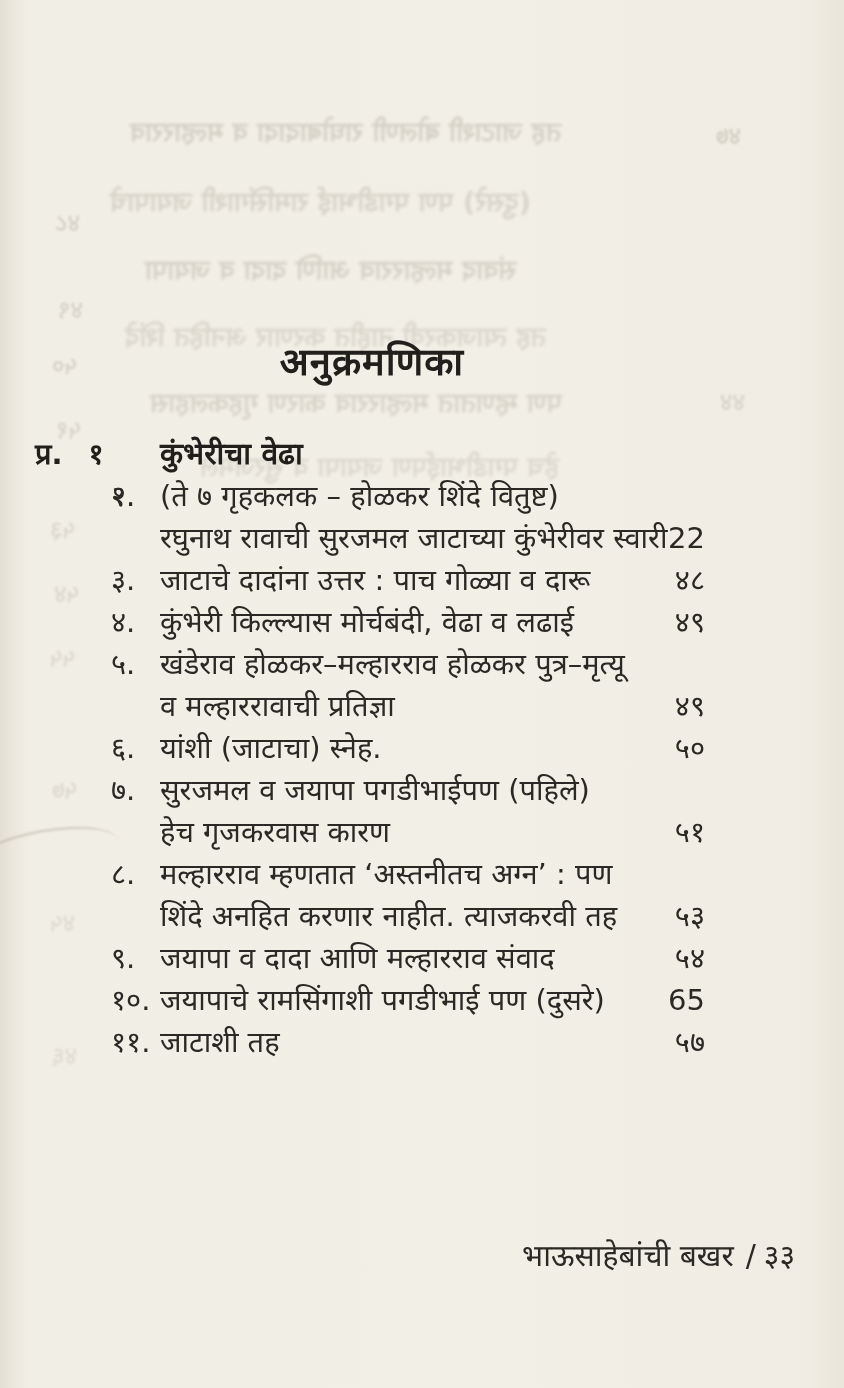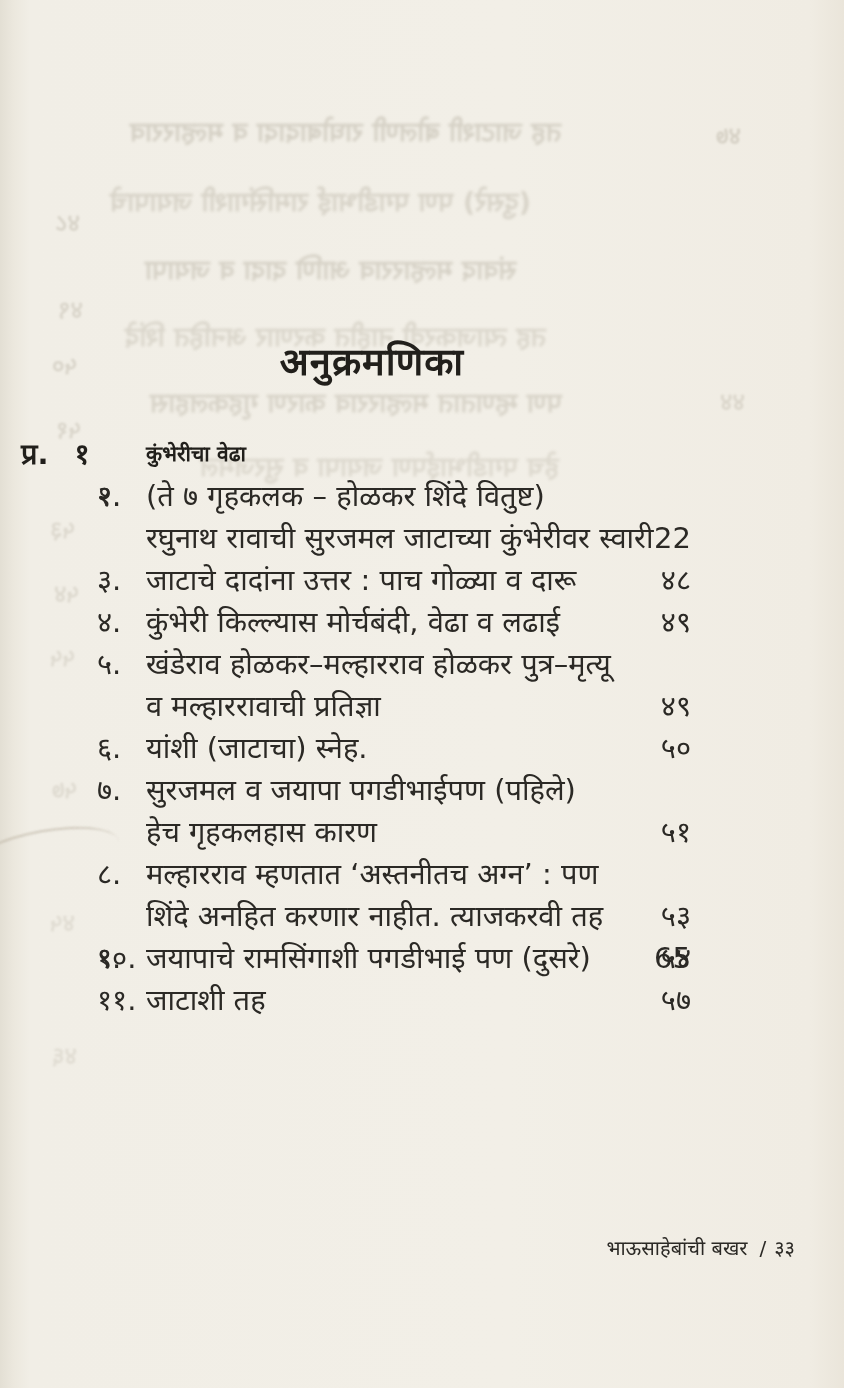--- a/index.html
+++ b/index.html
@@ -32,36 +32,36 @@
     border-top:2px solid rgba(150,138,115,0.38);
     border-radius:50%;transform:rotate(-10deg);filter:blur(1px);
   }
   
   .heading{
     position:absolute;top:334px;left:0;width:744px;
     text-align:center;font-size:38px;font-weight:bold;color:#211f1b;
     letter-spacing:1px;
   }
   .toc{
-    position:absolute;top:433px;left:21px;width:774px;
+    position:absolute;top:433px;left:35px;width:774px;
     font-size:29px;line-height:42px;color:#2b2925;
   }
   .row{position:relative;}
   .chapter-row{font-weight:bold;color:#211f1b;}
   .chapter-prefix{position:absolute;left:0;top:0;word-spacing:16px;}
-  .chapter-title{display:block;margin-left:125px;white-space:nowrap;font-size:21px;}
+  .chapter-title{display:block;margin-left:125px;white-space:nowrap;font-size:30px;}
   .entry{position:relative;}
   .entry .num{position:absolute;left:76px;top:0;}
   .entry .lines{margin-left:125px;}
   .entry .line{position:relative;white-space:nowrap;}
   .entry .pg{position:absolute;right:104px;top:0;}
   .pg-inline{right:64px;}
   .footer{
     position:absolute;top:1234px;right:49px;
-    font-size:20px;color:#2b2925;white-space:nowrap;
+    font-size:30px;color:#2b2925;white-space:nowrap;
   }
   .footer .sep{margin:0 8px 0 12px;}
 </style>
 </head>
 <body>
 
 <div class="scan">
 
   <div class="ghost" aria-hidden="true">
     <div class="gline" style="top:112px;left:130px;opacity:.30;">तह जाटाशी बोलणी राघोबादादा व मल्हारराव</div>
@@ -133,36 +133,36 @@
       <span class="num">६.</span>
       <div class="lines">
         <div class="line"><span>यांशी (जाटाचा) स्नेह.</span><span class="pg">५०</span></div>
       </div>
     </div>
 
     <div class="entry">
       <span class="num">७.</span>
       <div class="lines">
         <div class="line">सुरजमल व जयापा पगडीभाईपण (पहिले)</div>
-        <div class="line"><span>हेच गृहकलहास कारण</span><span class="pg">५१</span></div>
+        <div class="line"><span>हेच गृजकरवास कारण</span><span class="pg">५१</span></div>
       </div>
     </div>
 
     <div class="entry">
       <span class="num">८.</span>
       <div class="lines">
         <div class="line">मल्हारराव म्हणतात ‘अस्तनीतच अग्न’ : पण</div>
         <div class="line"><span>शिंदे अनहित करणार नाहीत. त्याजकरवी तह</span><span class="pg">५३</span></div>
       </div>
     </div>
 
     <div class="entry">
       <span class="num">९.</span>
       <div class="lines">
-        <div class="line"><span class="pg">५४</span></div>
+        <div class="line"><span>जयापा व दादा आणि मल्हारराव संवाद</span><span class="pg">५४</span></div>
       </div>
     </div>
 
     <div class="entry">
       <span class="num">१०.</span>
       <div class="lines">
         <div class="line"><span>जयापाचे रामसिंगाशी पगडीभाई पण (दुसरे)</span><span class="pg">65</span></div>
       </div>
     </div>
 

